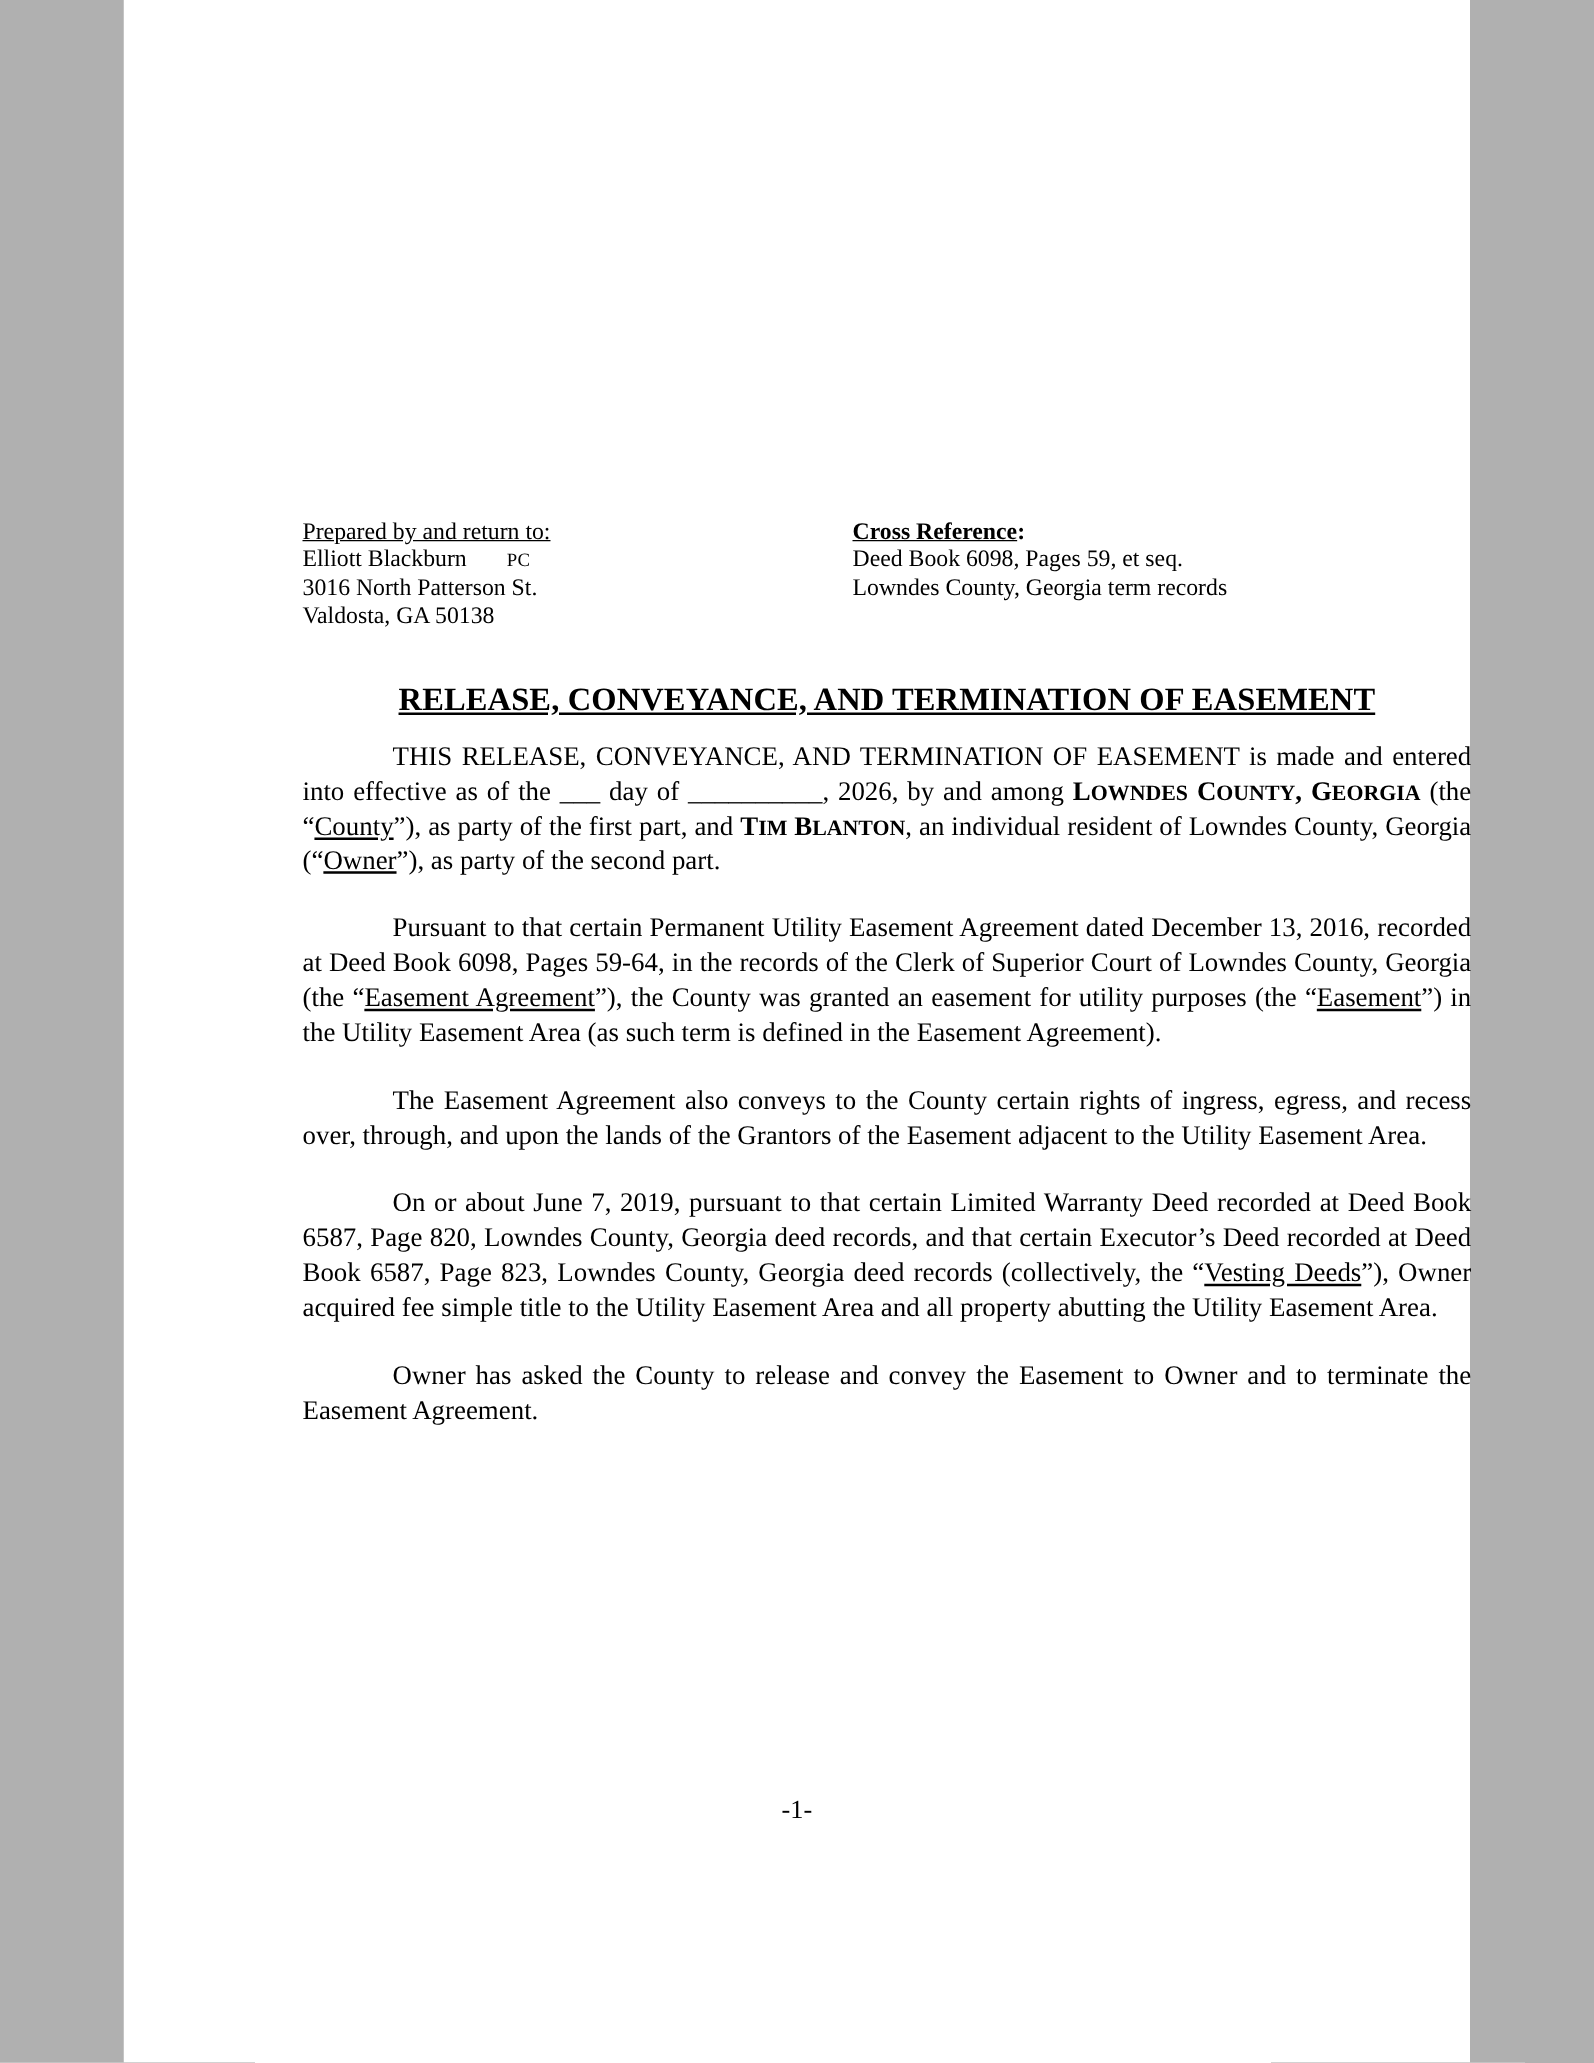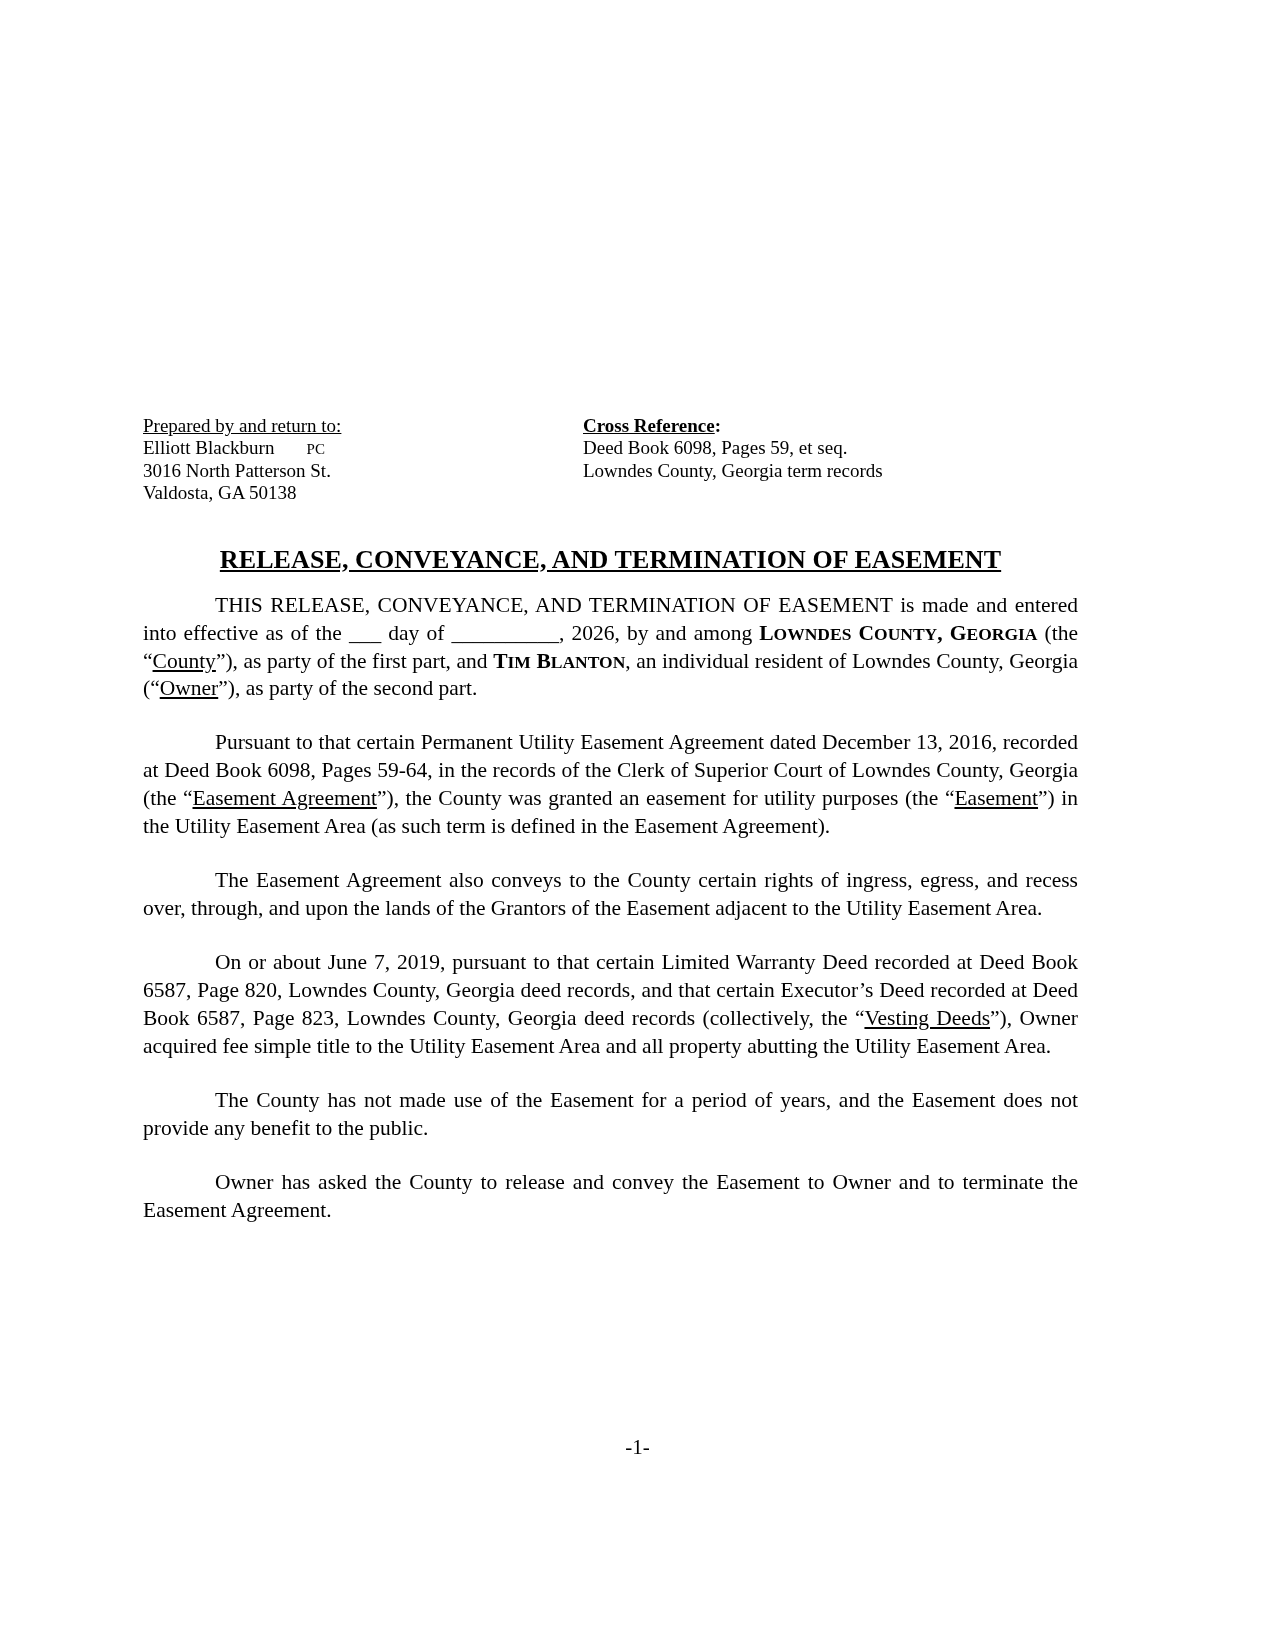--- a/index.html
+++ b/index.html
@@ -1,21 +1,21 @@
 <!DOCTYPE html>
 <html><head>
 <meta charset="utf-8">
 <style>
   html, body {
     margin: 0;
     padding: 0;
     background: #b0b0b0;
   }
   .page {
-    width: 1275px;
+    width: 1077px;
     height: 1650px;
     background: #ffffff;
     margin: 0 auto;
     position: relative;
     box-sizing: border-box;
     font-family: "Liberation Serif", "DejaVu Serif", serif;
     color: #000000;
   }
   .content {
     position: absolute;
@@ -115,21 +115,20 @@
 
     <p class="body first"><span>THIS RELEASE, CONVEYANCE, AND TERMINATION OF EASEMENT is made and entered into effective as of the ___ day of __________, 2026, by and among </span><span class="smallcaps-bold"><span class="cap">L</span><span class="sm">OWNDES</span><span class="cap"> C</span><span class="sm">OUNTY</span><span class="cap">, </span><span class="cap">G</span><span class="sm">EORGIA</span></span><span> (the “</span><span class="u">County</span><span>”), as party of the first part, and </span><span class="smallcaps-bold"><span class="cap">T</span><span class="sm">IM</span><span class="cap"> B</span><span class="sm">LANTON</span></span><span>, an individual resident of Lowndes County, Georgia (“</span><span class="u">Owner</span><span>”), as party of the second part.</span></p>
 
 
     <p class="body"><span>Pursuant to that certain Permanent Utility Easement Agreement dated December 13, 2016, recorded at Deed Book 6098, Pages 59-64, in the records of the Clerk of Superior Court of Lowndes County, Georgia (the “</span><span class="u">Easement Agreement</span><span>”), the County was granted an easement for utility purposes (the “</span><span class="u">Easement</span><span>”) in the Utility Easement Area (as such term is defined in the Easement Agreement).</span></p>
 
     <p class="body"><span>The Easement Agreement also conveys to the County certain rights of ingress, egress, and recess over, through, and upon the lands of the Grantors of the Easement adjacent to the Utility Easement Area.</span></p>
 
     <p class="body"><span>On or about June 7, 2019, pursuant to that certain Limited Warranty Deed recorded at Deed Book 6587, Page 820, Lowndes County, Georgia deed records, and that certain Executor’s Deed recorded at Deed Book 6587, Page 823, Lowndes County, Georgia deed records (collectively, the “</span><span class="u">Vesting Deeds</span><span>”), Owner acquired fee simple title to the Utility Easement Area and all property abutting the Utility Easement Area.</span></p>
 
-    <p class="body"><span>The County has not made use of the Easement for a period of years, and the Easement does not provide any benefit to the public.</span></p>
 
     <p class="body"><span>Owner has asked the County to release and convey the Easement to Owner and to terminate the Easement Agreement.</span></p>
 
   </div>
 
   <div class="pagenum">-1-</div>
 
 </div>
 
 </body></html>

